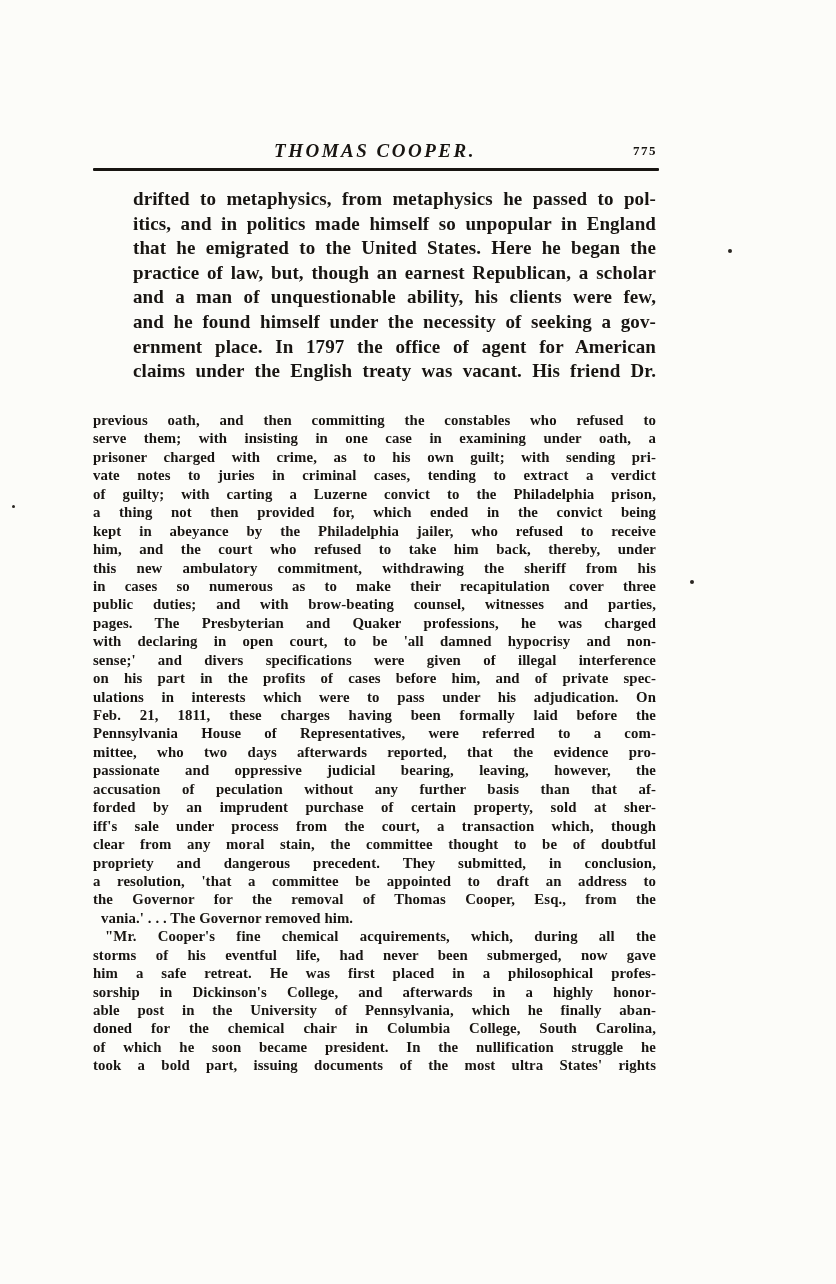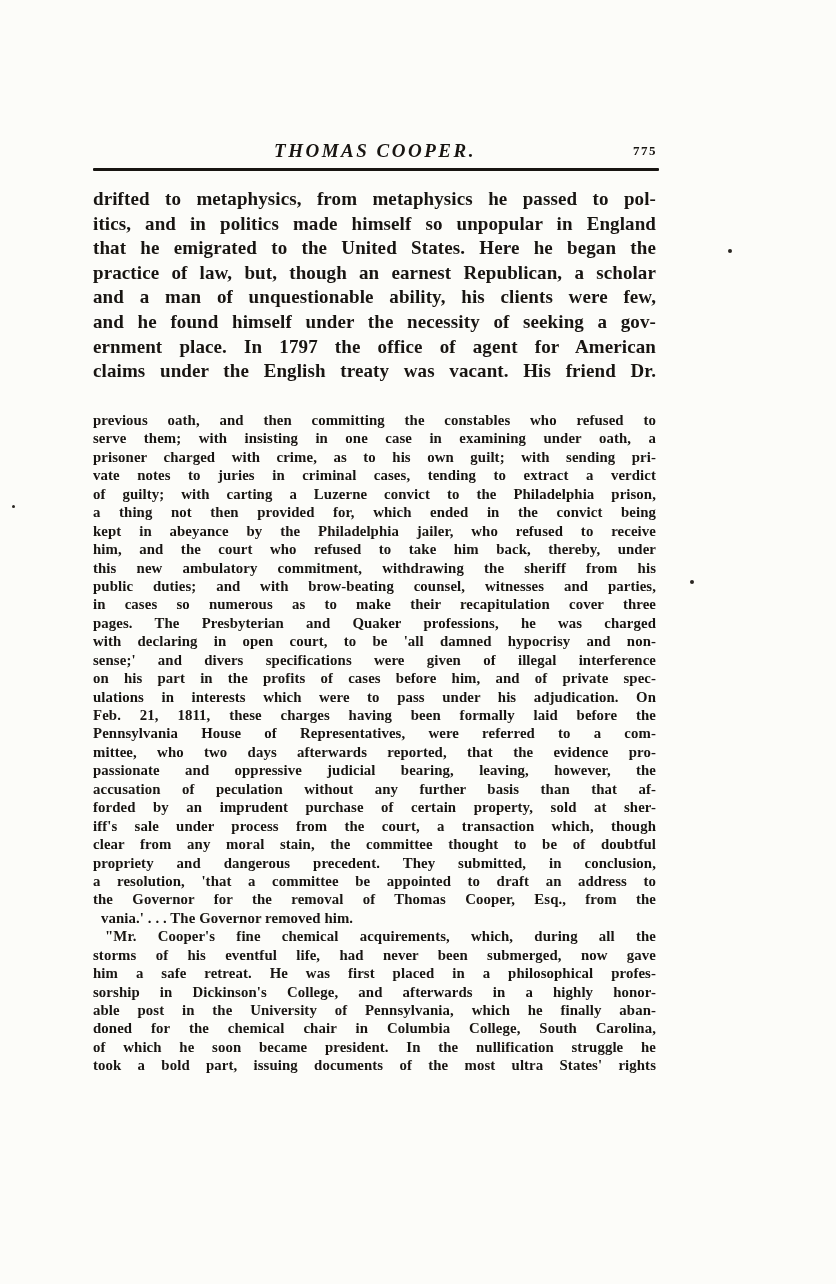--- a/index.html
+++ b/index.html
@@ -55,20 +55,21 @@
     top: 187px;
     left: 93px;
     width: 563px;
     font-size: 19px;
     font-weight: bold;
     letter-spacing: 0.1px;
   }
   .body-text .tline {
     line-height: 24.6px;
     height: 24.6px;
+    margin-left: 40px;
   }
   .excerpt {
     position: absolute;
     top: 411px;
     left: 93px;
     width: 563px;
     font-size: 14.8px;
     font-weight: bold;
     letter-spacing: 0.1px;
   }
@@ -125,22 +126,22 @@
     <div class="para">
         <div class="tline">previous oath, and then committing the constables who refused to</div>
         <div class="tline">serve them; with insisting in one case in examining under oath, a</div>
         <div class="tline">prisoner charged with crime, as to his own guilt; with sending pri-</div>
         <div class="tline">vate notes to juries in criminal cases, tending to extract a verdict</div>
         <div class="tline">of guilty; with carting a Luzerne convict to the Philadelphia prison,</div>
         <div class="tline">a thing not then provided for, which ended in the convict being</div>
         <div class="tline">kept in abeyance by the Philadelphia jailer, who refused to receive</div>
         <div class="tline">him, and the court who refused to take him back, thereby, under</div>
         <div class="tline">this new ambulatory commitment, withdrawing the sheriff from his</div>
+        <div class="tline">in cases so numerous as to make their recapitulation cover three</div>
         <div class="tline">public duties; and with brow-beating counsel, witnesses and parties,</div>
-        <div class="tline">in cases so numerous as to make their recapitulation cover three</div>
         <div class="tline">pages.  The Presbyterian and Quaker professions, he was charged</div>
         <div class="tline">with declaring in open court, to be 'all damned hypocrisy and non-</div>
         <div class="tline">sense;' and divers specifications were given of illegal interference</div>
         <div class="tline">on his part in the profits of cases before him, and of private spec-</div>
         <div class="tline">ulations in interests which were to pass under his adjudication.  On</div>
         <div class="tline">Feb. 21, 1811, these charges having been formally laid before the</div>
         <div class="tline">Pennsylvania House of Representatives, were referred to a com-</div>
         <div class="tline">mittee, who two days afterwards reported, that the evidence pro-</div>
         <div class="tline">passionate and oppressive judicial bearing, leaving, however, the</div>
         <div class="tline">accusation of peculation without any further basis than that af-</div>

